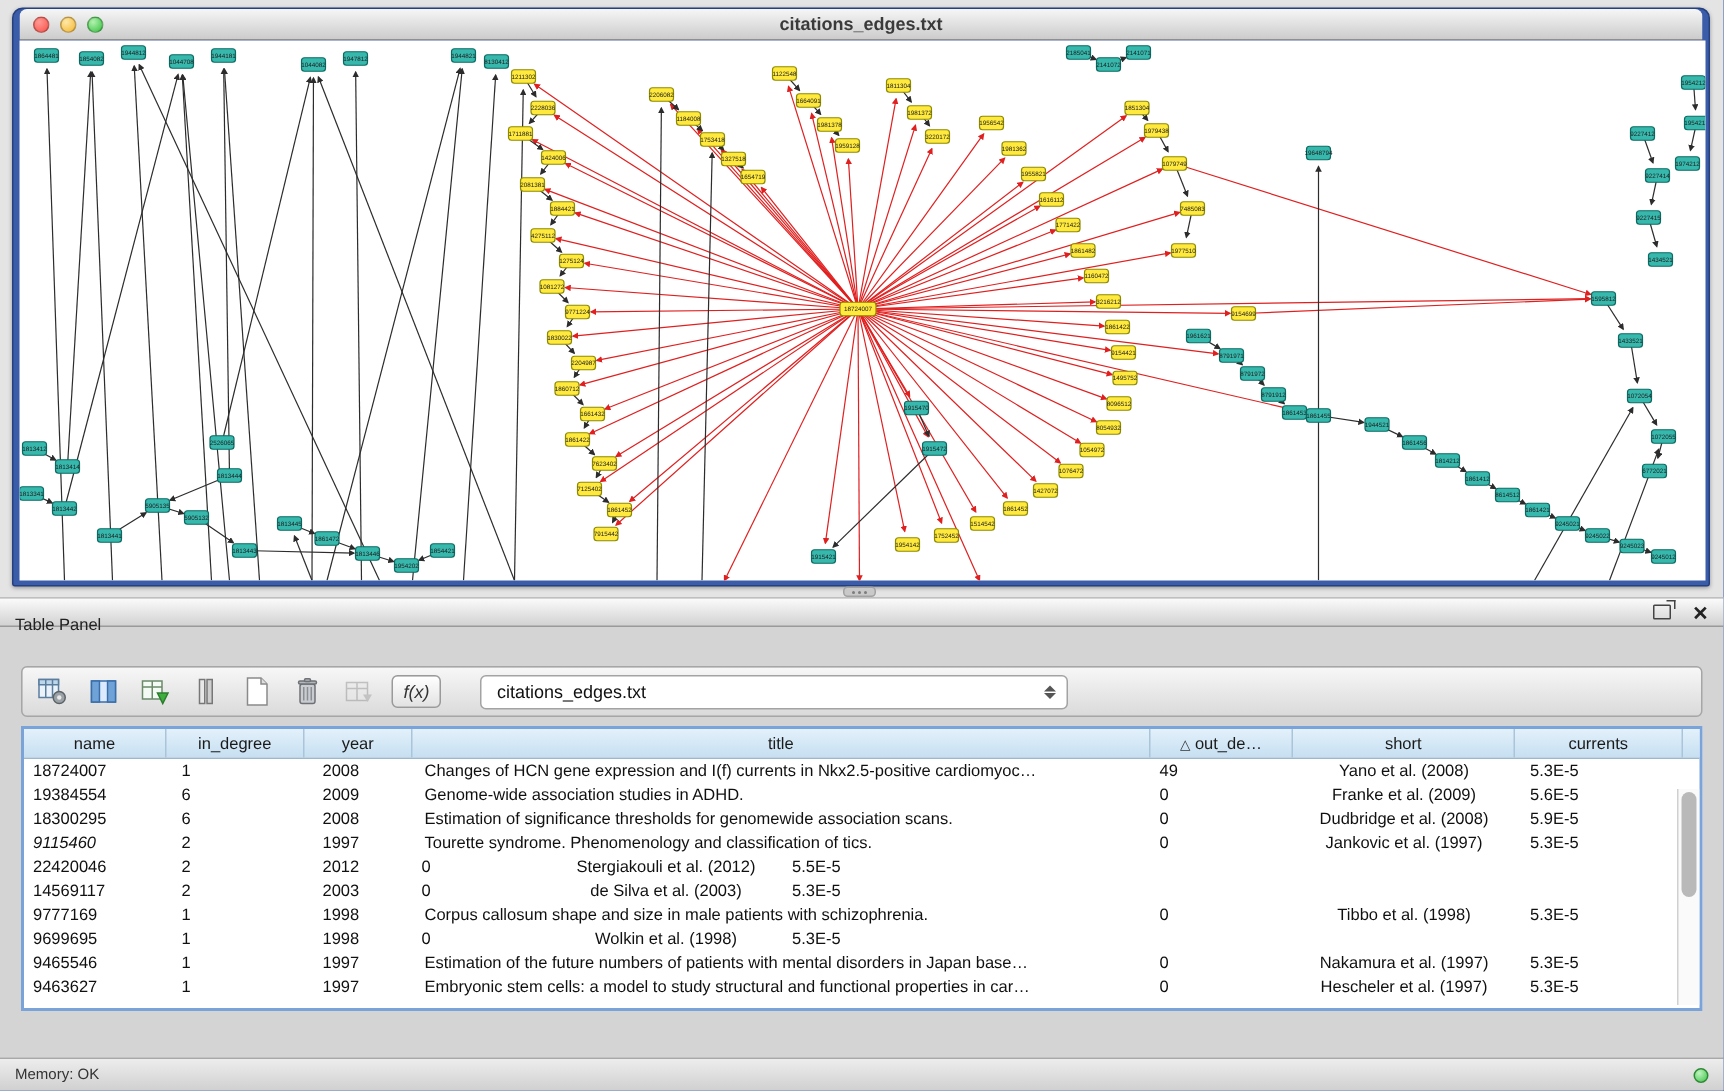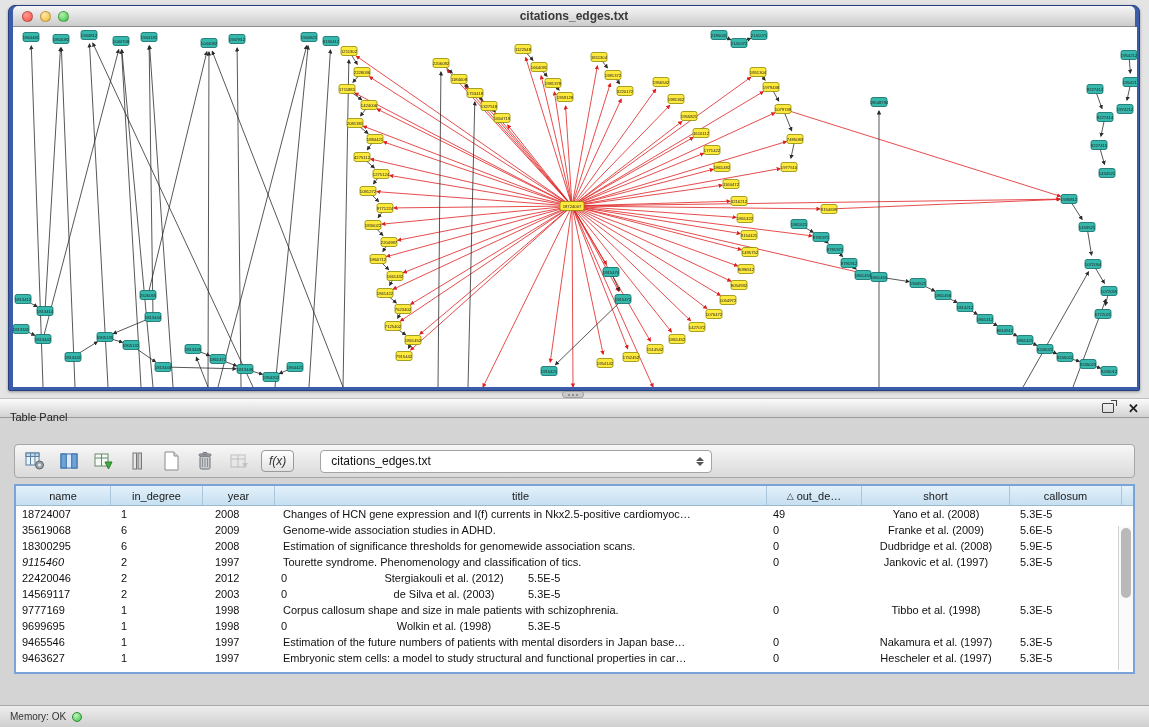--- a/index.html
+++ b/index.html
@@ -78,21 +78,21 @@
   .seg .tab { height:21px; padding:0 12px; font-size:12px; display:flex; align-items:center;
     border:1px solid #8d8d8d; border-left:none; background:linear-gradient(#fdfdfd,#d9d9d9);
     color:#222; cursor:pointer; }
   .seg .tab:first-child { border-left:1px solid #8d8d8d; border-radius:4px 0 0 4px; }
   .seg .tab:last-child { border-radius:0 4px 4px 0; }
   .seg .tab.active { background:linear-gradient(#8b8b8b,#5f5f5f); color:#ffffff; }
 
   
   .status-bar { position:absolute; left:0; top:705px; width:1149px; height:22px;
     background:linear-gradient(#ededed,#d0d0d0); border-top:1px solid #a8a8a8;
-    display:flex; align-items:center; justify-content:flex-start; padding:0 10px; gap:6px; }
+    display:flex; align-items:center; justify-content:space-between; padding:0 10px; gap:6px; }
   .status-bar .mem { font-size:10px; color:#333; }
   .mem-dot { width:10px; height:10px; border-radius:50%;
     background:radial-gradient(circle at 35% 30%, #c0f5be, #3fc34a); border:1px solid #2c8a34; cursor:pointer; }
 </style>
 </head>
 <body>
 
 <div class="graph-window">
   <div class="titlebar">
     <div class="traffic-lights">
@@ -845,35 +845,35 @@
           <span>title</span>
         </div>
         <div class="th" style="width: 95px;">
           <span class="sort">△</span>
           <span>out_de…</span>
         </div>
         <div class="th" style="width: 148px;">
           <span>short</span>
         </div>
         <div class="th" style="width: 112px;">
-          <span>callosum</span>
+          <span>currents</span>
         </div>
       </div>
     <div class="tbl-body" id="tbl-body">
       <div class="tr">
           <div class="td c0" style="width: 95px;">18724007</div>
           <div class="td c1" style="width: 92px;">1</div>
           <div class="td c2" style="width: 72px;">2008</div>
           <div class="td c3" style="width: 492px;">Changes of HCN gene expression and I(f) currents in Nkx2.5-positive cardiomyoc…</div>
           <div class="td c4" style="width: 95px;">49</div>
           <div class="td c5" style="width: 148px;">Yano et al. (2008)</div>
           <div class="td c6" style="width: 112px;">5.3E-5</div>
         </div>
         <div class="tr">
-          <div class="td c0" style="width: 95px;">35619068</div>
+          <div class="td c0" style="width: 95px;">19384554</div>
           <div class="td c1" style="width: 92px;">6</div>
           <div class="td c2" style="width: 72px;">2009</div>
           <div class="td c3" style="width: 492px;">Genome-wide association studies in ADHD.</div>
           <div class="td c4" style="width: 95px;">0</div>
           <div class="td c5" style="width: 148px;">Franke et al. (2009)</div>
           <div class="td c6" style="width: 112px;">5.6E-5</div>
         </div>
         <div class="tr">
           <div class="td c0" style="width: 95px;">18300295</div>
           <div class="td c1" style="width: 92px;">6</div>

